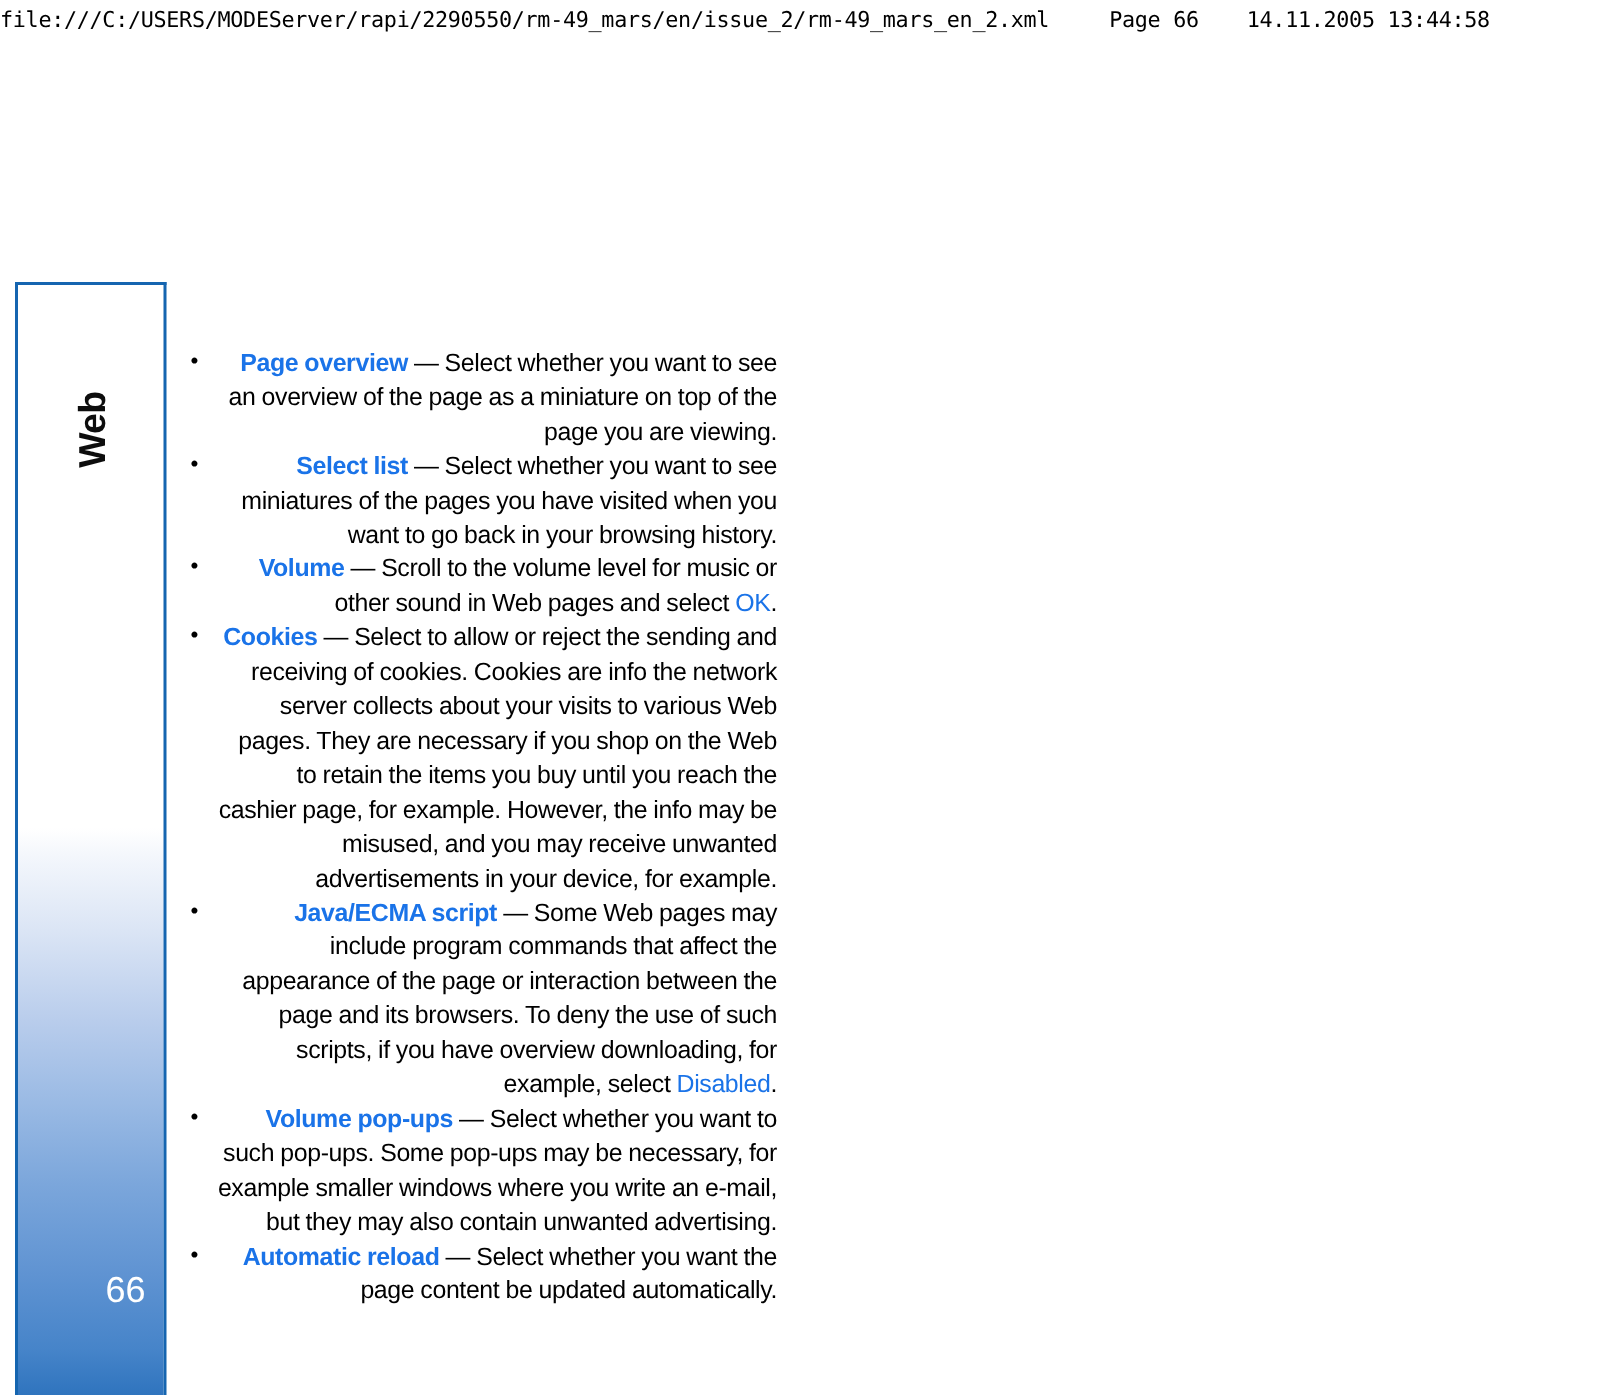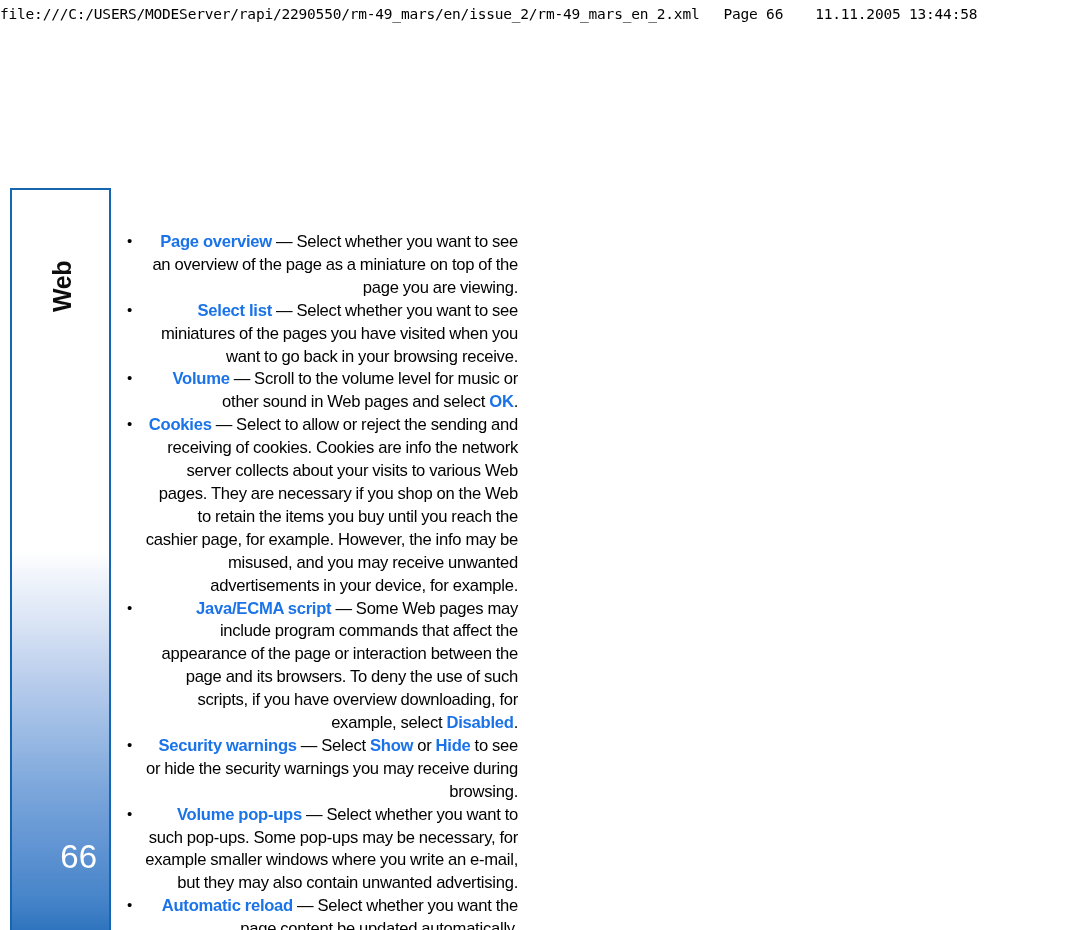--- a/index.html
+++ b/index.html
@@ -29,21 +29,21 @@
     font-size: 14.5px;
     line-height: 19px;
     color: #000000;
     white-space: nowrap;
     letter-spacing: -0.2px;
   }
   .print-header .hdr-url {
     margin-left: 0px;
   }
   .print-header .hdr-page {
-    margin-left: 24px;
+    margin-left: 40px;
   }
   .print-header .hdr-date {
     margin-left: 32px;
   }
 
   
   .side-tab {
     position: absolute;
     left: 10px;
     top: 188px;
@@ -86,21 +86,21 @@
     white-space: nowrap;
   }
   .side-tab-pagenum {
     position: absolute;
     left: 0;
     bottom: 57px;
     width: 101px;
     text-align: right;
     padding-right: 16px;
     font-family: "Liberation Sans", sans-serif;
-    font-size: 33px;
+    font-size: 24px;
     color: #ffffff;
     line-height: 1;
   }
 
   
   .content {
     position: absolute;
     left: 126px;
     top: 231px;
     width: 392px;
@@ -129,44 +129,43 @@
     top: -1px;
     font-size: 15px;
     color: #000000;
   }
   .kw {
     color: #1a73e8;
     font-weight: bold;
   }
   .kw-inline {
     color: #1a73e8;
-    font-weight: bold;
+    font-weight: normal;
   }
   .dash { color: #000000; }
 </style>
 </head>
 <body>
 
 <div class="print-header">
   <span class="hdr-url">file:///C:/USERS/MODEServer/rapi/2290550/rm-49_mars/en/issue_2/rm-49_mars_en_2.xml</span>
   <span class="hdr-page">Page 66</span>
-  <span class="hdr-date">11.11.2005 13:44:58</span>
+  <span class="hdr-date">14.11.2005 13:44:58</span>
 </div>
 
 <div class="side-tab">
   <div class="side-tab-label">
     <span>Web</span>
   </div>
   <div class="side-tab-pagenum">66</div>
 </div>
 
 <div class="content">
   <ul class="bullets">
       <li><span class="kw">Page overview</span><span class="dash"> — </span><span>Select whether you want to see an overview of the page as a miniature on top of the page you are viewing.</span></li>
-      <li><span class="kw">Select list</span><span class="dash"> — </span><span>Select whether you want to see miniatures of the pages you have visited when you want to go back in your browsing receive.</span></li>
+      <li><span class="kw">Select list</span><span class="dash"> — </span><span>Select whether you want to see miniatures of the pages you have visited when you want to go back in your browsing history.</span></li>
       <li><span class="kw">Volume</span><span class="dash"> — </span><span>Scroll to the volume level for music or other sound in Web pages and select </span><span class="kw-inline">OK</span><span>.</span></li>
       <li><span class="kw">Cookies</span><span class="dash"> — </span><span>Select to allow or reject the sending and receiving of cookies. Cookies are info the network server collects about your visits to various Web pages. They are necessary if you shop on the Web to retain the items you buy until you reach the cashier page, for example. However, the info may be misused, and you may receive unwanted advertisements in your device, for example.</span></li>
       <li><span class="kw">Java/ECMA script</span><span class="dash"> — </span><span>Some Web pages may include program commands that affect the appearance of the page or interaction between the page and its browsers. To deny the use of such scripts, if you have overview downloading, for example, select </span><span class="kw-inline">Disabled</span><span>.</span></li>
-      <li><span class="kw">Security warnings</span><span class="dash"> — </span><span>Select </span><span class="kw-inline">Show</span><span> or </span><span class="kw-inline">Hide</span><span> to see or hide the security warnings you may receive during browsing.</span></li>
       <li><span class="kw">Volume pop-ups</span><span class="dash"> — </span><span>Select whether you want to such pop-ups. Some pop-ups may be necessary, for example smaller windows where you write an e-mail, but they may also contain unwanted advertising.</span></li>
       <li><span class="kw">Automatic reload</span><span class="dash"> — </span><span>Select whether you want the page content be updated automatically.</span></li>
     </ul>
 </div>
 
 </body></html>

